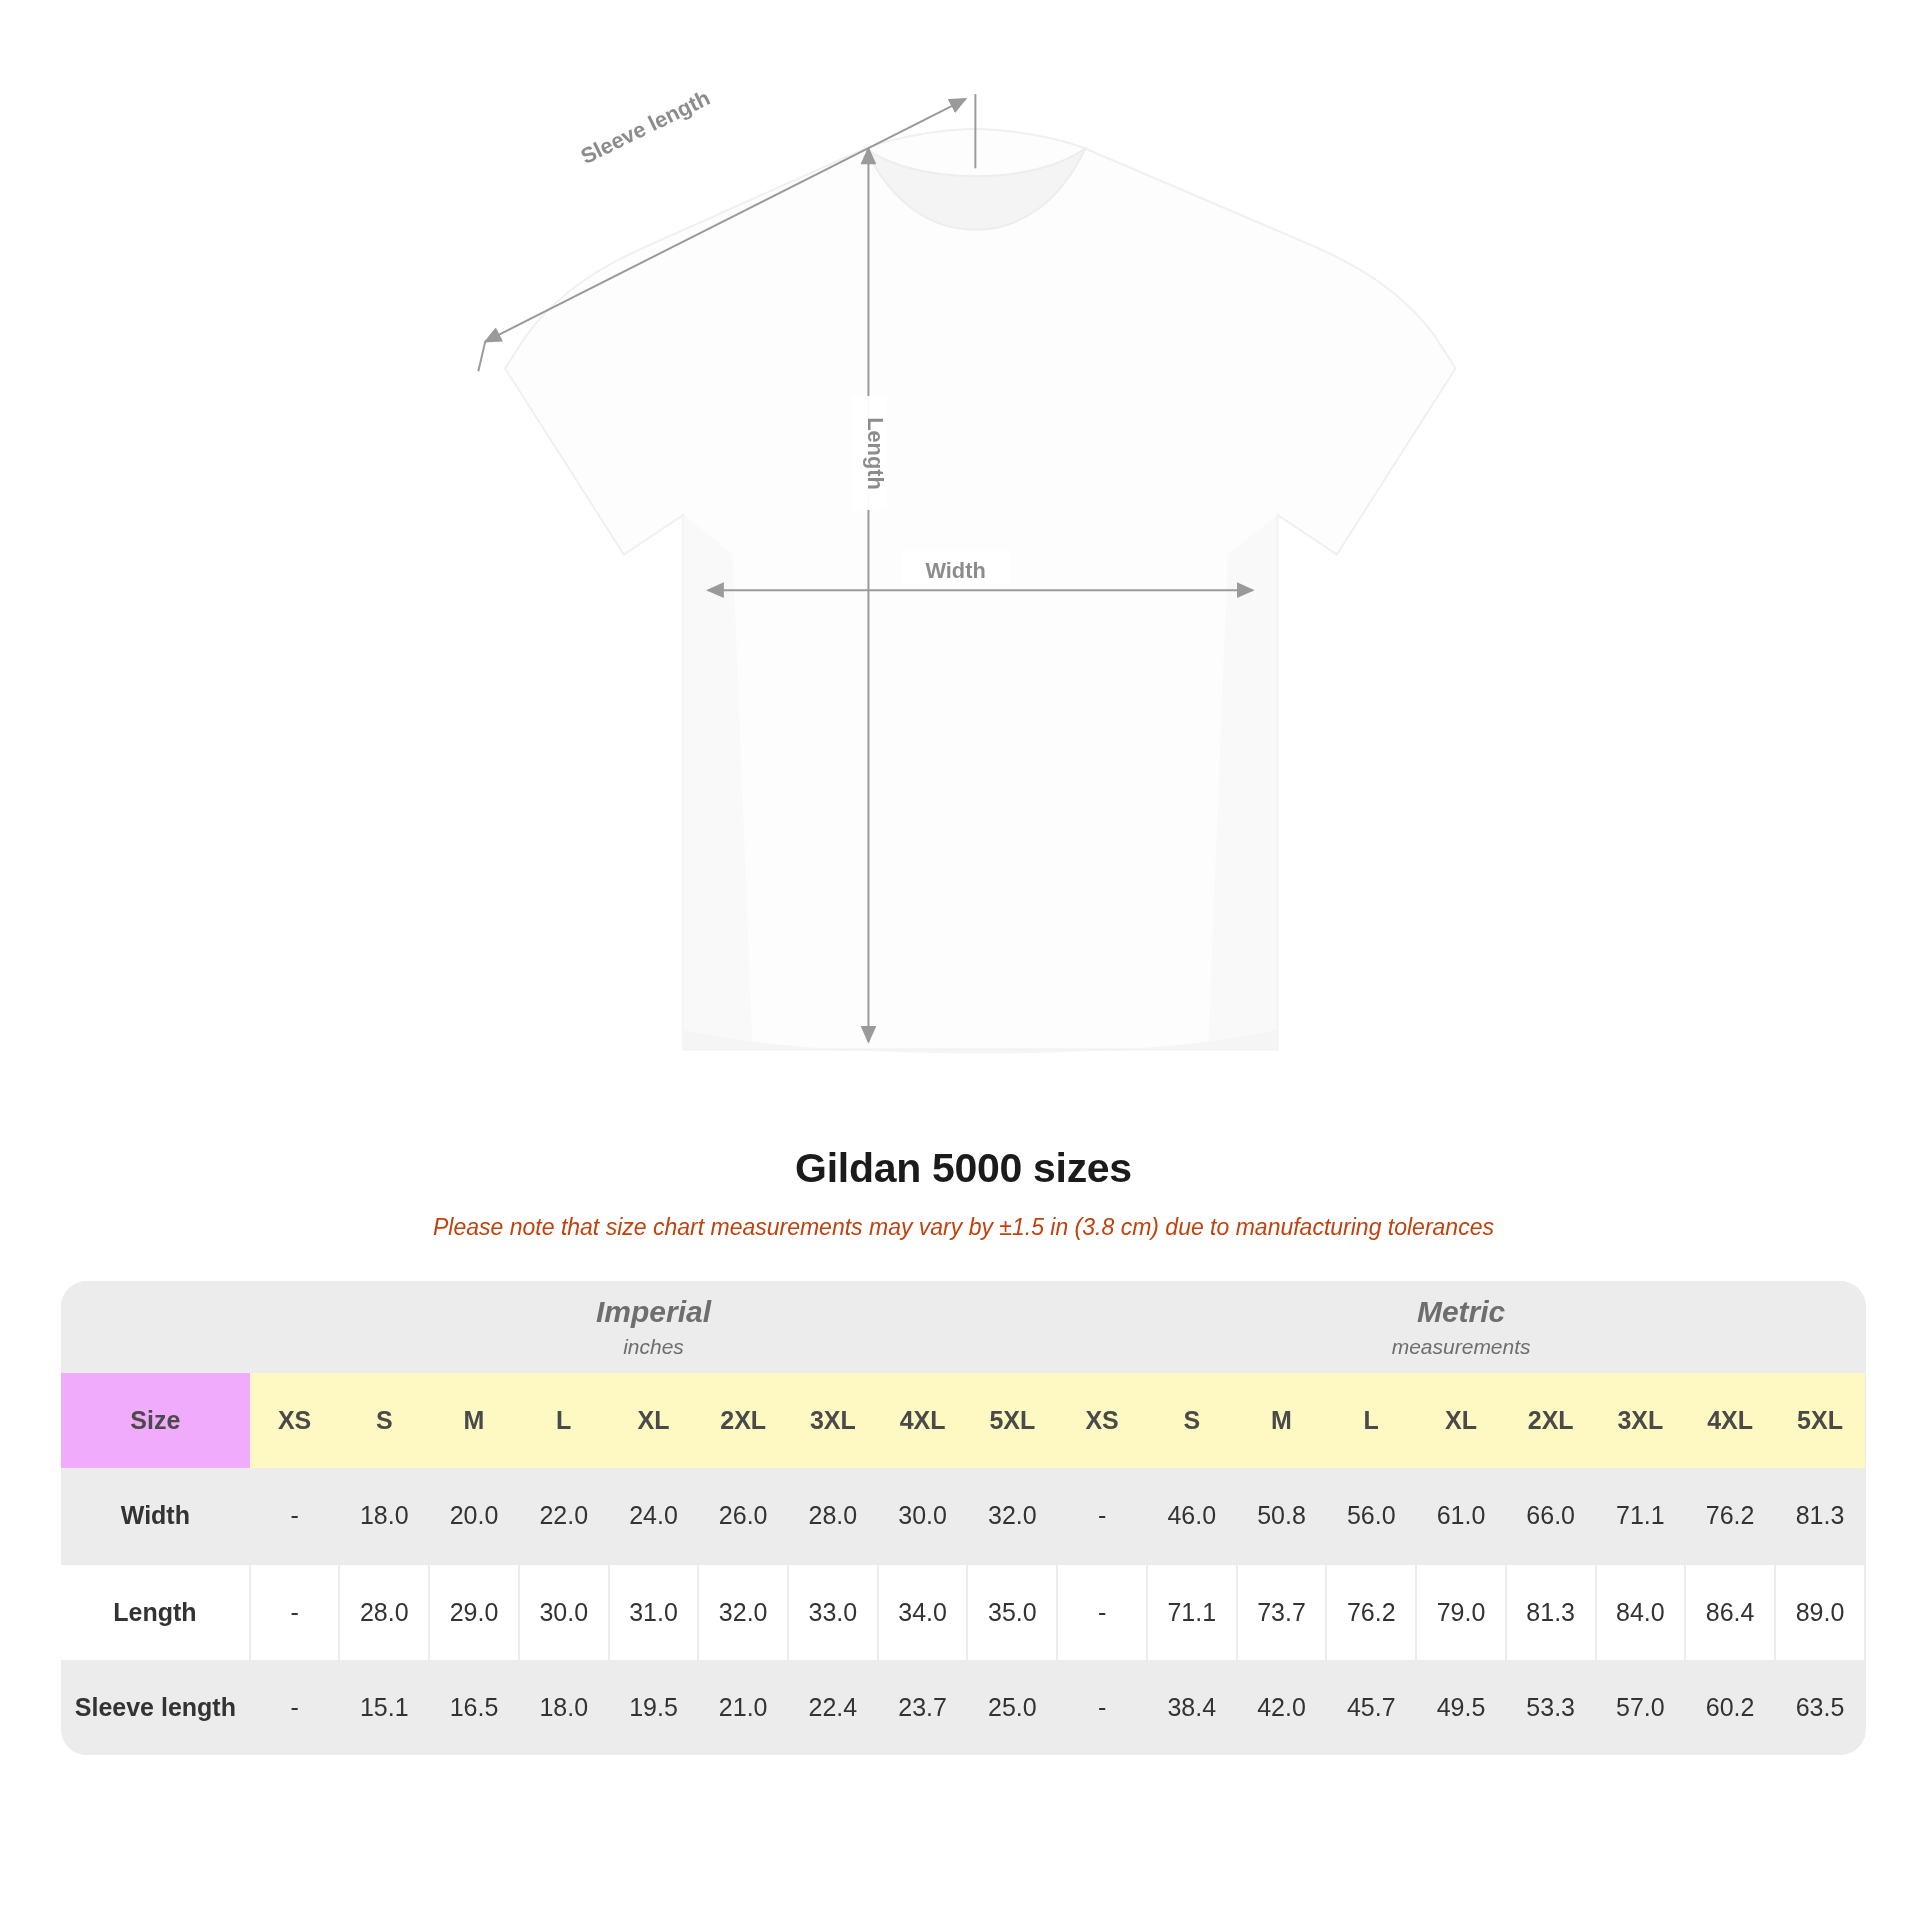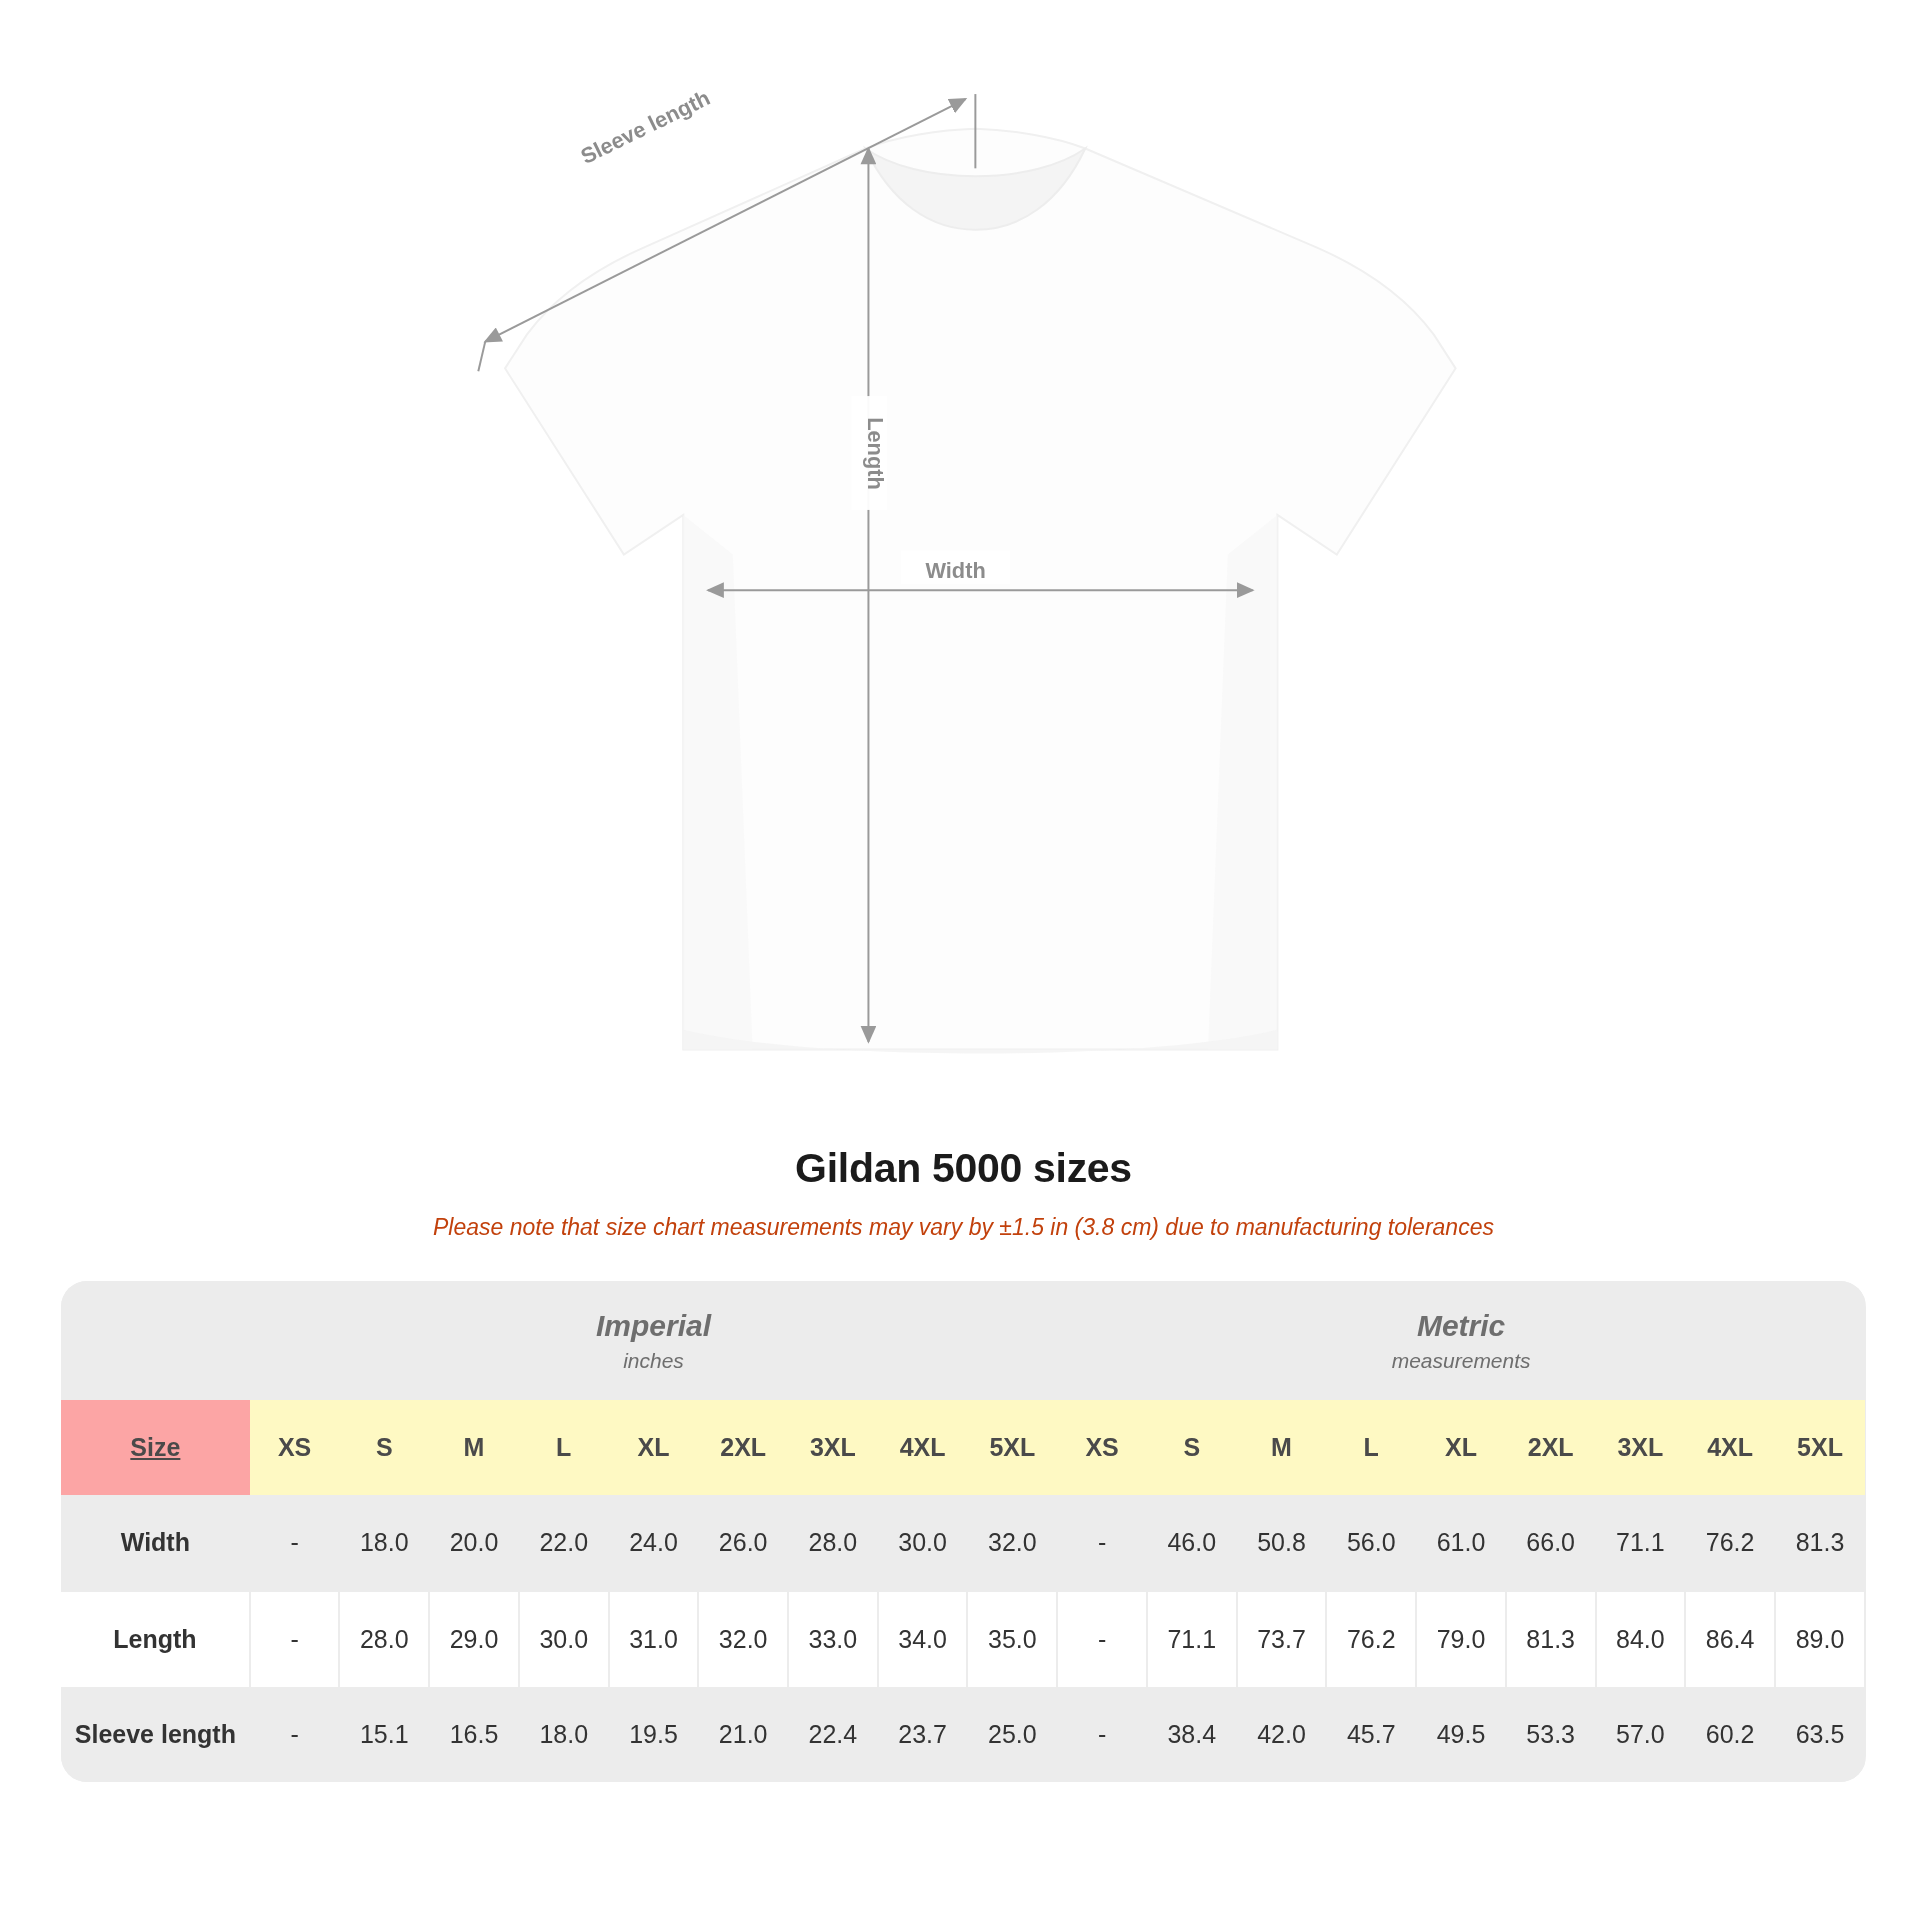--- a/index.html
+++ b/index.html
@@ -61,21 +61,21 @@
   table.size-table {
     border-collapse: collapse;
     width: 100%;
     table-layout: fixed;
   }
   table.size-table td, table.size-table th {
     border: none;
     padding: 0;
   }
   .unit-head {
-    height: 119px;
+    height: 92px;
     background: #ececec;
     text-align: center;
     vertical-align: middle;
   }
   .unit-title {
     font-size: 30px;
     font-weight: bold;
     font-style: italic;
     color: #6e6e6e;
   }
@@ -89,22 +89,21 @@
     height: 95px;
     text-align: center;
     vertical-align: middle;
     font-size: 25px;
     font-weight: bold;
     color: #4a4a4a;
     background: #fef9c3;
     border-right: 2px solid #ececec;
   }
   .hdr-row td.label-col {
-    background: #fca5a5;
-    text-decoration: underline;
+    background: #f0abfc;
   }
   .data-row td {
     height: 95px;
     text-align: center;
     vertical-align: middle;
     font-size: 25px;
     color: #333333;
     border-right: 2px solid #ffffff;
     border-top: 2px solid #ffffff;
   }

